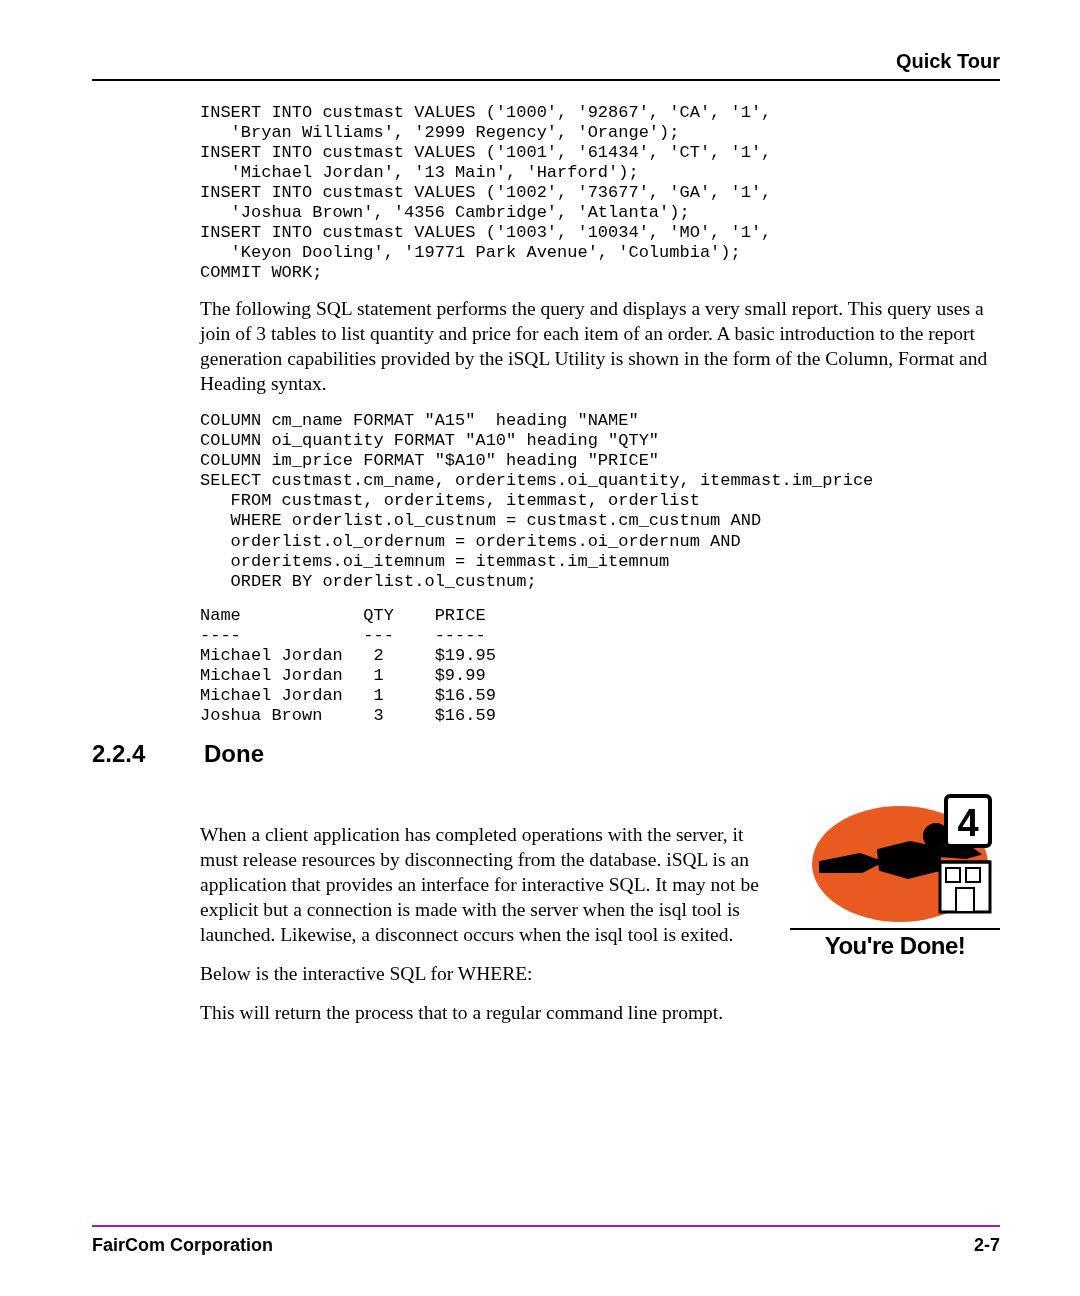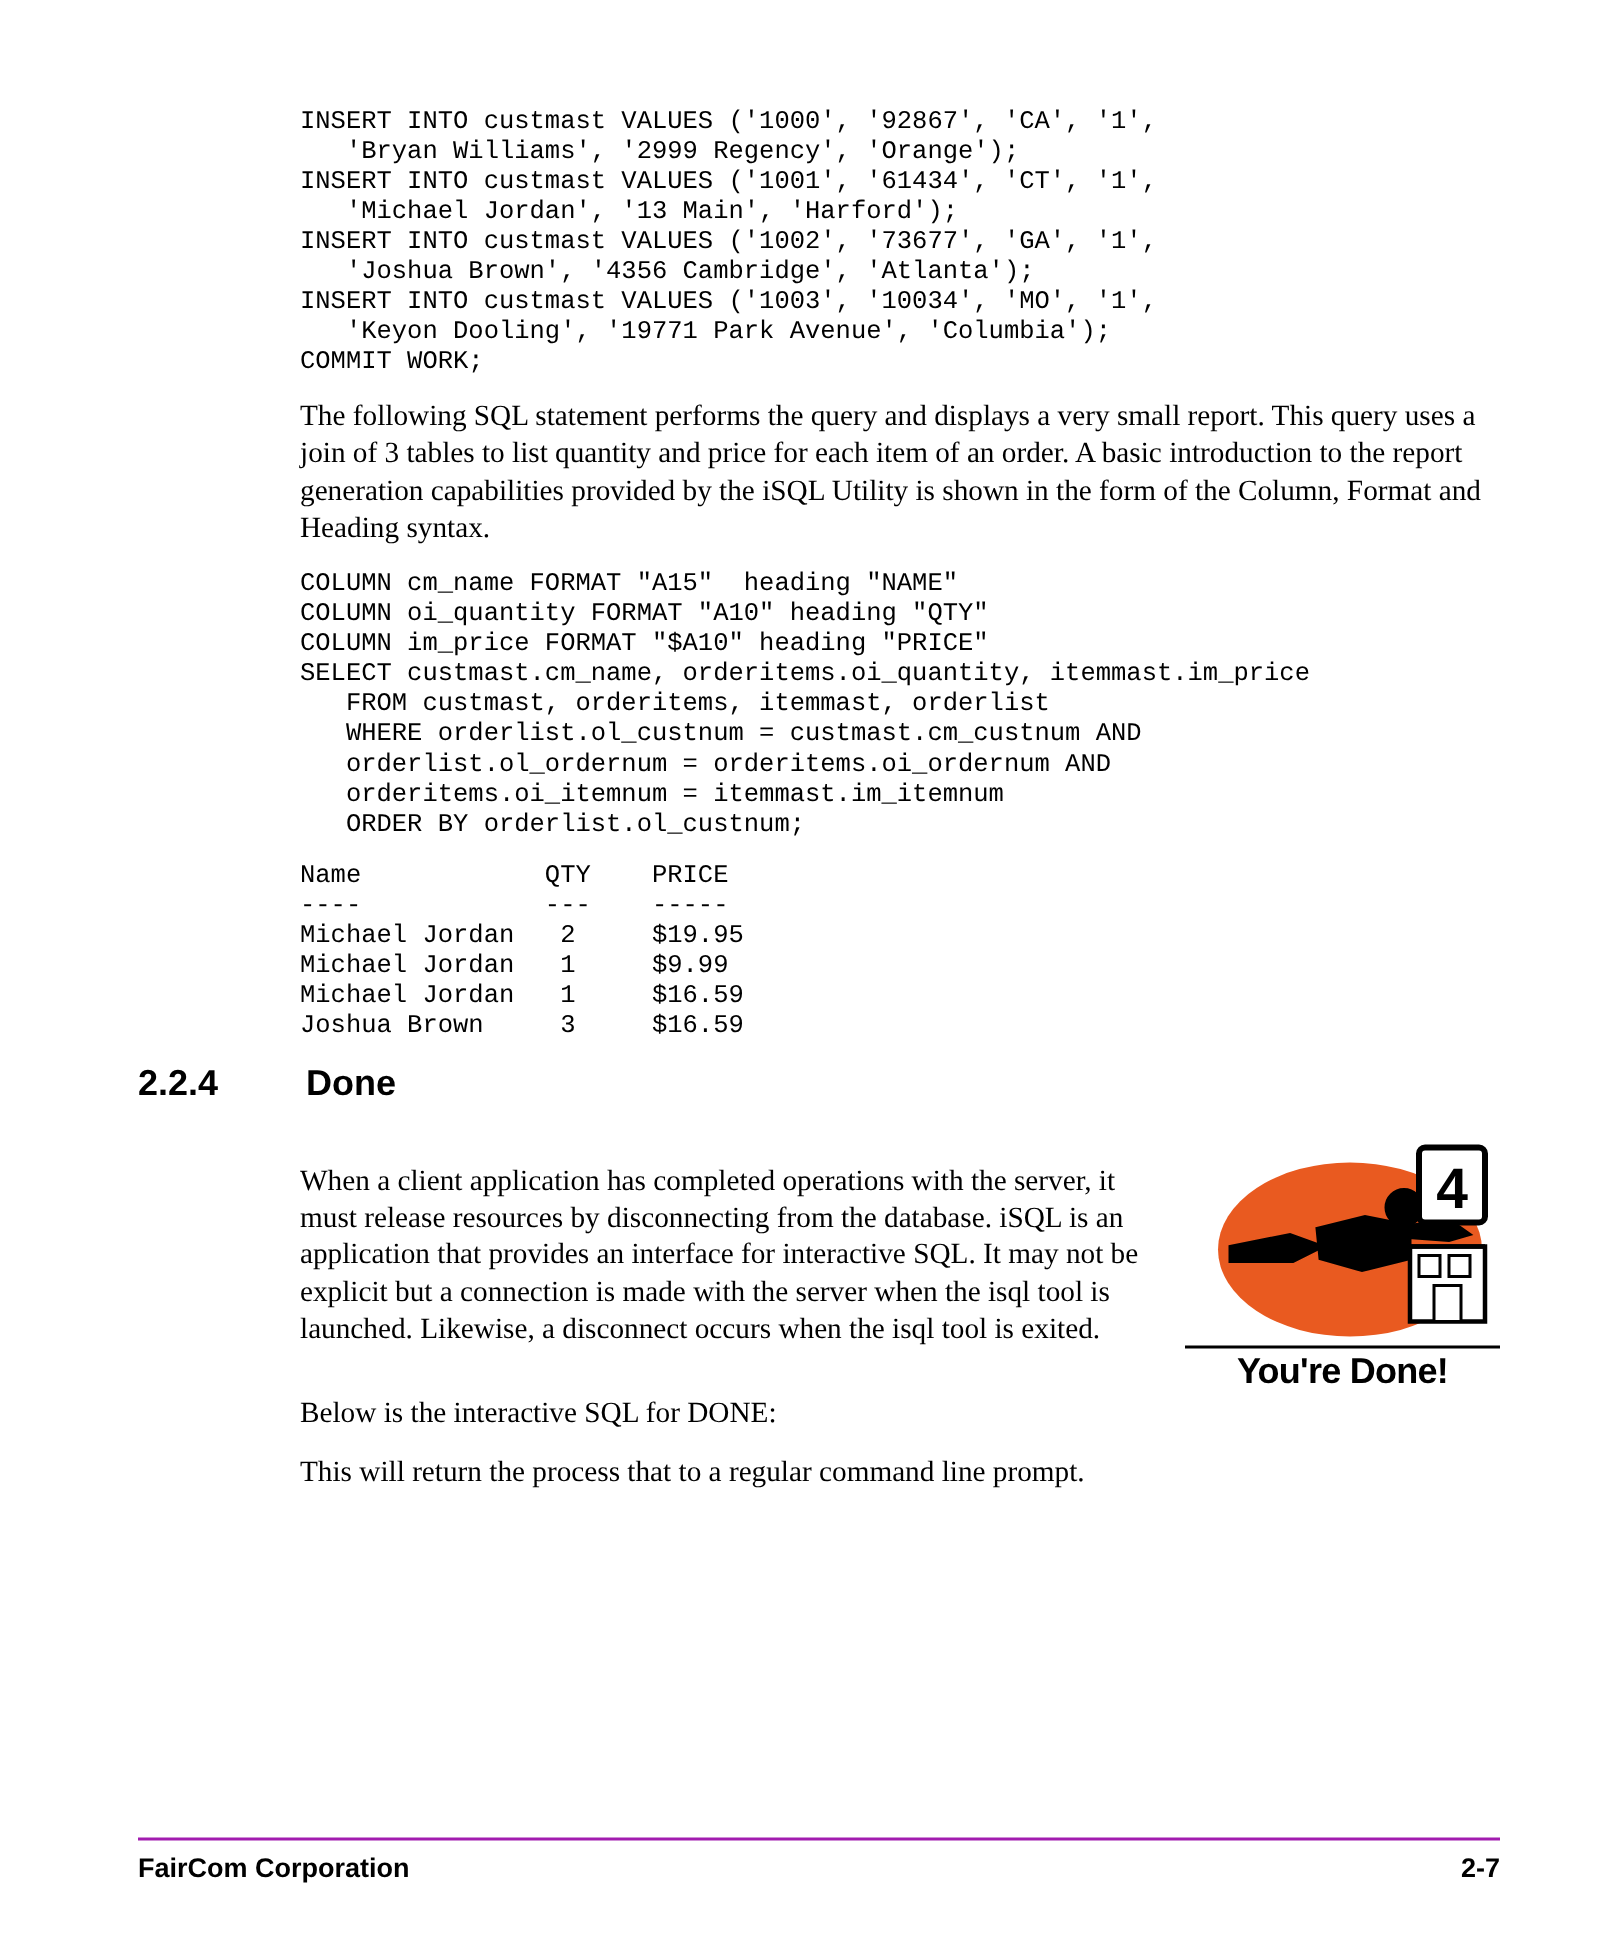--- a/index.html
+++ b/index.html
@@ -54,21 +54,21 @@
     width: 108px;
   }
   .section-title {
     display: inline-block;
     font-family: Arial, Helvetica, sans-serif;
     font-weight: bold;
     font-size: 24px;
   }
   .done-row {
     display: flex;
-    align-items: center;
+    align-items: flex-end;
     gap: 24px;
   }
   .done-text {
     flex: 1;
   }
   .figure-box {
     width: 210px;
     height: 170px;
     position: relative;
     margin-top: 2px;
@@ -99,20 +99,23 @@
     font-size: 18px;
     display: flex;
     justify-content: space-between;
   }
 </style>
 </head>
 <body>
 
 <div class="page">
 
+  <div class="header-right">
+    <span>Quick Tour</span>
+  </div>
 
   <div class="content">
 
     <div class="code">INSERT INTO custmast VALUES ('1000', '92867', 'CA', '1',
    'Bryan Williams', '2999 Regency', 'Orange');
 INSERT INTO custmast VALUES ('1001', '61434', 'CT', '1',
    'Michael Jordan', '13 Main', 'Harford');
 INSERT INTO custmast VALUES ('1002', '73677', 'GA', '1',
    'Joshua Brown', '4356 Cambridge', 'Atlanta');
 INSERT INTO custmast VALUES ('1003', '10034', 'MO', '1',
@@ -178,21 +181,21 @@
           <g>
             <rect x="156" y="4" width="44" height="50" rx="4" fill="#fff" stroke="#000" stroke-width="4"></rect>
             <text x="178" y="44" text-anchor="middle" font-family="Arial Black, Arial, sans-serif" font-size="38" font-weight="900" fill="#000">4</text>
           </g>
         </svg>
         <div class="fig-rule"></div>
         <div class="fig-caption">You're Done!</div>
       </div>
     </div>
 
-    <p class="para">Below is the interactive SQL for DONE:</p>
+    <p class="para">Below is the interactive SQL for WHERE:</p>
 
 
     <p class="para">This will return the process that to a regular command line prompt.</p>
 
   </div>
 
   <div class="footer">
     <span>FairCom Corporation</span>
     <span>2-7</span>
   </div>

